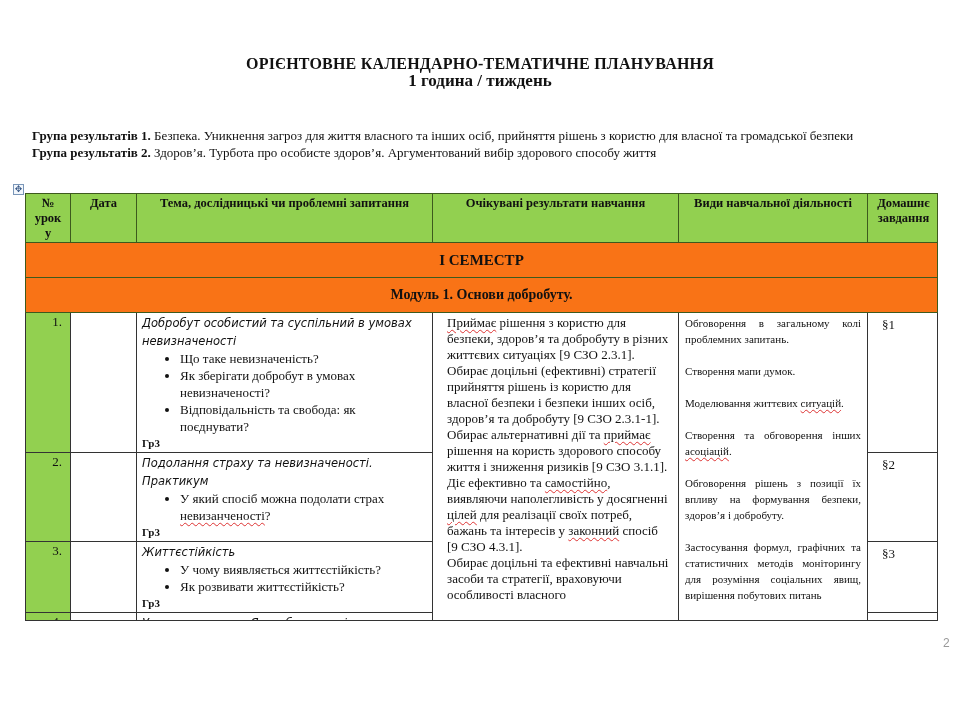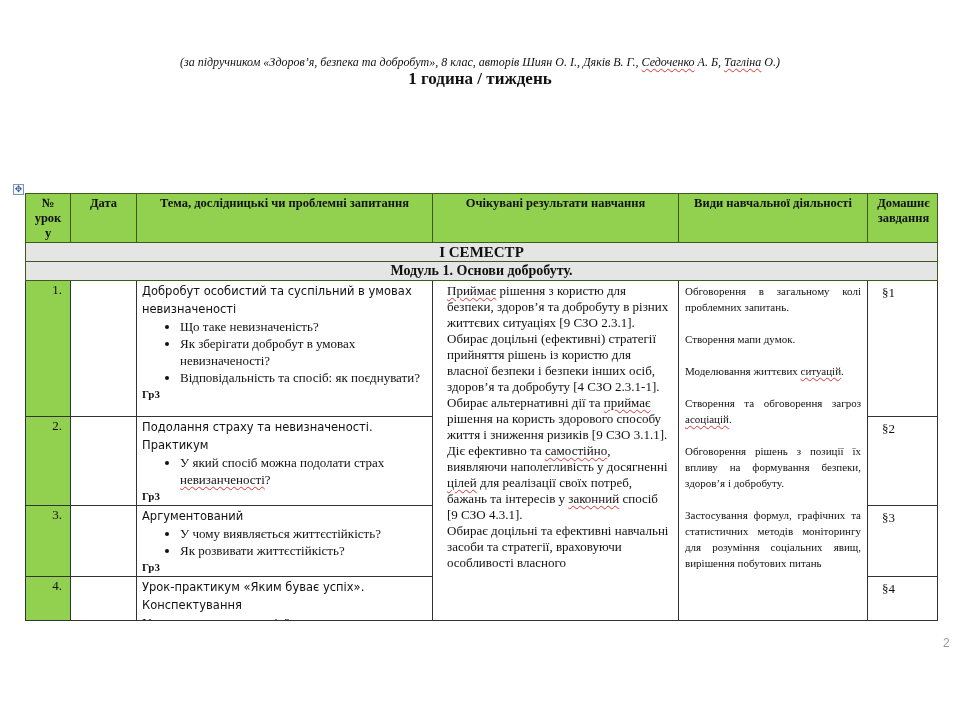--- a/index.html
+++ b/index.html
@@ -23,48 +23,50 @@
   table.plan {
     position: absolute; left: 25px; top: 193px; width: 912px; border-collapse: collapse; table-layout: fixed;
     font-size: 13px;
   }
   table.plan td, table.plan th { border: 1px solid #333; vertical-align: top; padding: 1px 5px; }
   table.plan thead th {
     background: #92d050; border: 1.5px solid #3d5a1d; font-weight: bold; text-align: center;
     font-size: 12.5px; line-height: 15px; height: 44px; padding-top: 2px;
   }
   tr.semester td, tr.module td {
-    background: #e5e5e5; border: 1.5px solid #3d5a1d; text-align: center; font-weight: bold;
-    height: 18px; padding: 0;
+    background: #f97316; border: 1.5px solid #3d5a1d; text-align: center; font-weight: bold;
+    height: 18px; padding: 8px;
   }
   tr.semester td { font-size: 15px; line-height: 18px; }
   tr.module td { font-size: 14px; line-height: 18px; }
   td.num { background: #92d050; text-align: right; padding-right: 8px !important; font-size: 13px; }
   td.topic { font-size: 13px; line-height: 17px; }
-  .topic-title { font-family: "DejaVu Sans", sans-serif; font-size: 11.5px; line-height: 18px; }
+  .topic-title { font-family: "DejaVu Sans", sans-serif; font-style: italic; font-size: 11.5px; line-height: 18px; }
   .topic ul { margin: 0; padding-left: 38px; }
   .topic li { line-height: 17px; }
   .gr { font-weight: bold; font-size: 11px; line-height: 16px; }
   td.results { font-size: 13px; line-height: 16px; padding: 2px 6px 0 14px !important; }
   td.activities { font-size: 11px; line-height: 16px; padding: 2px 6px 0 6px !important; text-align: justify; }
   td.activities p { margin: 0 0 16px 0; }
   td.hw { padding-left: 14px !important; font-size: 13px; padding-top: 4px !important; }
   .page-num { position: absolute; left: 943px; top: 636px; font-size: 12px; color: #999; font-family: "Liberation Sans", sans-serif; }
   .clip { position: absolute; left: 25px; top: 621px; width: 914px; height: 100px; background: #fff; }
   .bottom-line { position: absolute; left: 25px; top: 620px; width: 913px; height: 1px; background: #333; }
 </style>
 </head>
 <body>
 
 <div class="header">
-  <div class="title3"><span>(за підручником «Здоров’я, безпека та добробут», 8 клас, авторів Шиян О. І., Дяків В. Г., </span><span class="spell">Седоченко</span><span> А. Б, </span><span class="spell">Тагліна</span><span> О.)</span></div>
+  <div class="title1">ОРІЄНТОВНЕ КАЛЕНДАРНО-ТЕМАТИЧНЕ  ПЛАНУВАННЯ</div>
   <div class="title4">1 година / тиждень</div>
 </div>
 
 <div class="groups">
+  <div><b>Група результатів 1.</b><span> Безпека. Уникнення загроз для життя власного та інших осіб, прийняття рішень з користю для власної та громадської безпеки</span></div>
+  <div><b>Група результатів 2.</b><span> Здоров’я. Турбота про особисте здоров’я. Аргументований вибір здорового способу життя</span></div>
 </div>
 
 <div class="move-handle">✥</div>
 
 <table class="plan">
   <colgroup>
     <col style="width:45px">
       <col style="width:66px">
       <col style="width:296px">
       <col style="width:246px">
@@ -90,36 +92,36 @@
     </tr>
 
     <tr style="height:136px">
       <td class="num">1.</td>
       <td></td>
       <td class="topic">
         <div class="topic-title">Добробут особистий та суспільний в умовах невизначеності</div>
         <ul>
           <li>Що таке невизначеність?</li>
           <li>Як зберігати добробут в умовах невизначеності?</li>
-          <li>Відповідальність та спосіб: як поєднувати?</li>
+          <li>Відповідальність та свобода: як поєднувати?</li>
         </ul>
         <div class="gr">Гр3</div>
       </td>
       <td class="results" rowspan="4">
         <div><span class="spell">Приймає</span><span> рішення з користю для безпеки, здоров’я та добробуту в різних життєвих  ситуаціях [9 СЗО 2.3.1].</span></div>
-        <div><span>Обирає доцільні (ефективні) стратегії прийняття рішень із користю для власної безпеки і безпеки інших осіб, здоров’я та добробуту [4 СЗО 2.3.1-1].</span></div>
+        <div><span>Обирає доцільні (ефективні) стратегії прийняття рішень із користю для власної безпеки і безпеки інших осіб, здоров’я та добробуту [9 СЗО 2.3.1-1].</span></div>
         <div><span>Обирає альтернативні дії та </span><span class="spell">приймає</span><span> рішення на користь здорового способу життя і зниження ризиків [9 СЗО 3.1.1].</span></div>
         <div><span>Діє ефективно та </span><span class="spell">самостійно</span><span>, виявляючи наполегливість у досягненні </span><span class="spell">цілей</span><span> для реалізації своїх потреб, бажань та інтересів у </span><span class="spell">законний</span><span> спосіб [9 СЗО 4.3.1].</span></div>
         <div><span>Обирає доцільні та ефективні навчальні засоби та стратегії, враховуючи особливості власного</span></div>
       </td>
       <td class="activities" rowspan="4">
         <p>Обговорення в загальному колі проблемних запитань.</p>
         <p>Створення мапи думок.</p>
         <p><span>Моделювання життєвих </span><span class="spell">ситуацій</span><span>.</span></p>
-        <p><span>Створення та обговорення загроз </span><span class="spell">асоціацій</span><span>.</span></p>
+        <p><span>Створення та обговорення інших </span><span class="spell">асоціацій</span><span>.</span></p>
         <p>Обговорення рішень з позиції їх впливу на формування безпеки, здоров’я і добробуту.</p>
         <p style="margin-bottom:0">Застосування формул, графічних та статистичних методів моніторингу для розуміння соціальних явищ, вирішення побутових питань</p>
       </td>
       <td class="hw">§1</td>
     </tr>
 
     <tr style="height:84px">
       <td class="num">2.</td>
       <td></td>
       <td class="topic">
@@ -130,21 +132,21 @@
         </ul>
         <div class="gr">Гр3</div>
       </td>
       <td class="hw">§2</td>
     </tr>
 
     <tr style="height:67px">
       <td class="num">3.</td>
       <td></td>
       <td class="topic">
-        <div class="topic-title">Аргументований</div>
+        <div class="topic-title">Життєстійкість</div>
         <ul>
           <li>У чому виявляється життєстійкість?</li>
           <li>Як розвивати життєстійкість?</li>
         </ul>
         <div class="gr">Гр3</div>
       </td>
       <td class="hw">§3</td>
     </tr>
 
     <tr style="height:80px">

